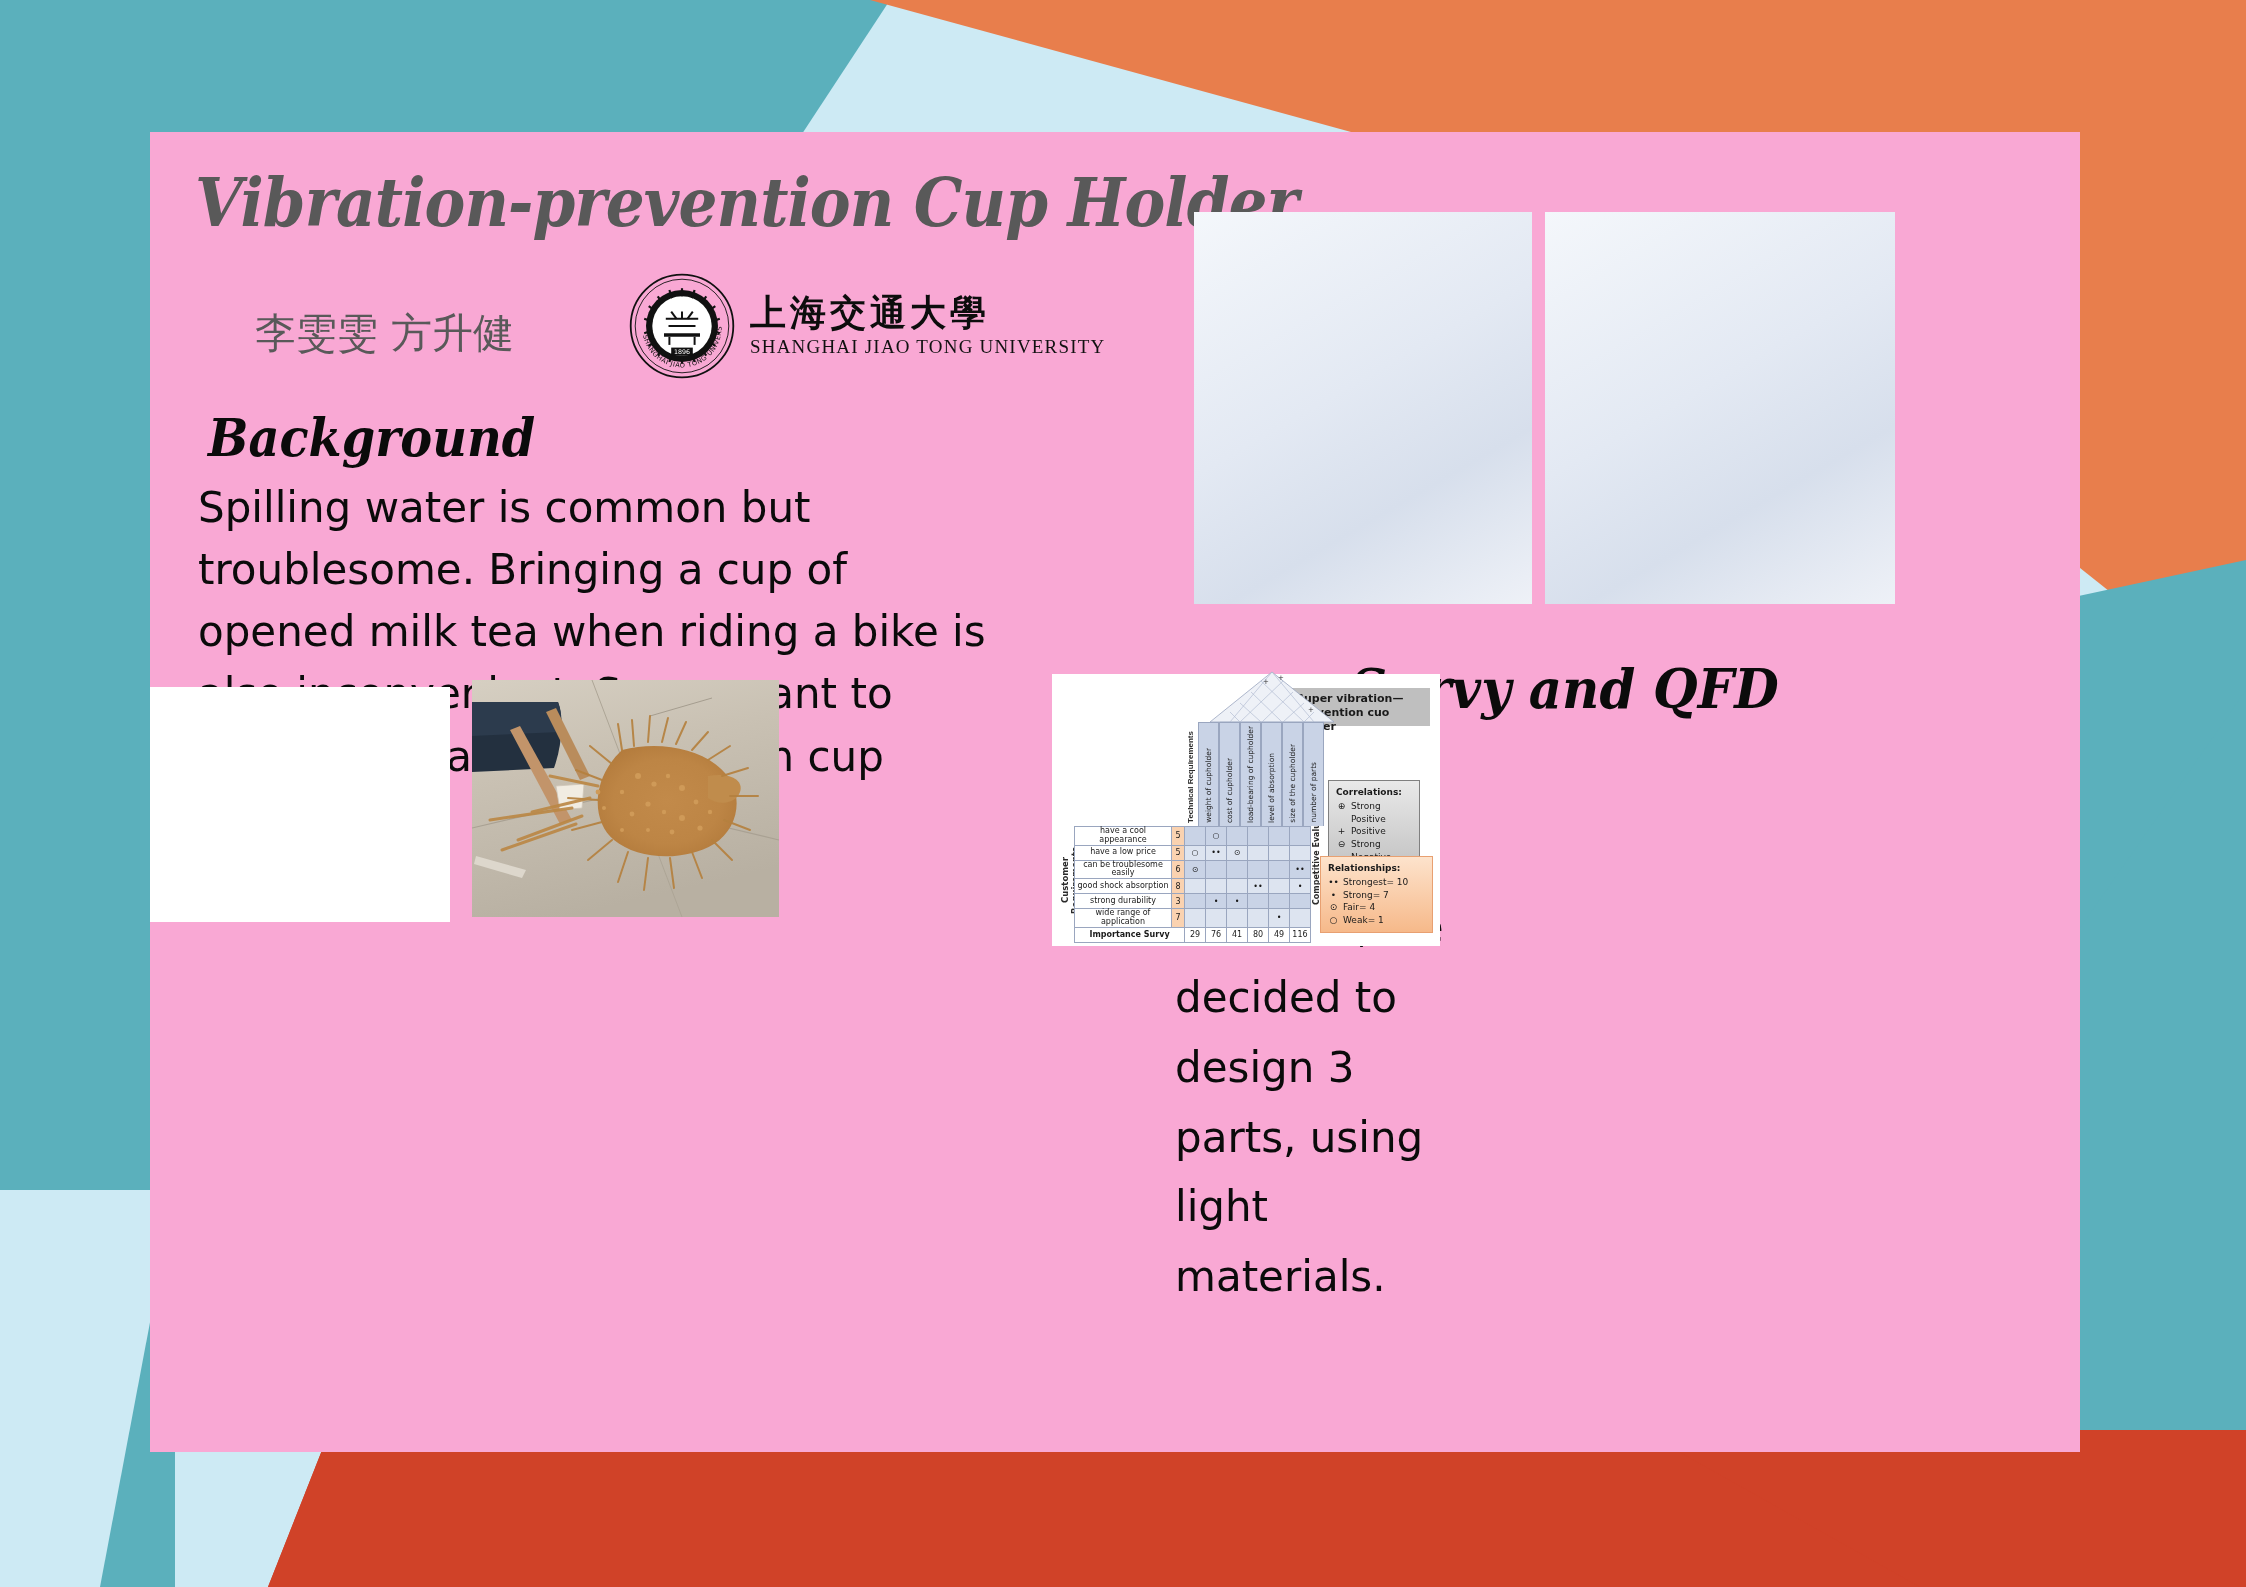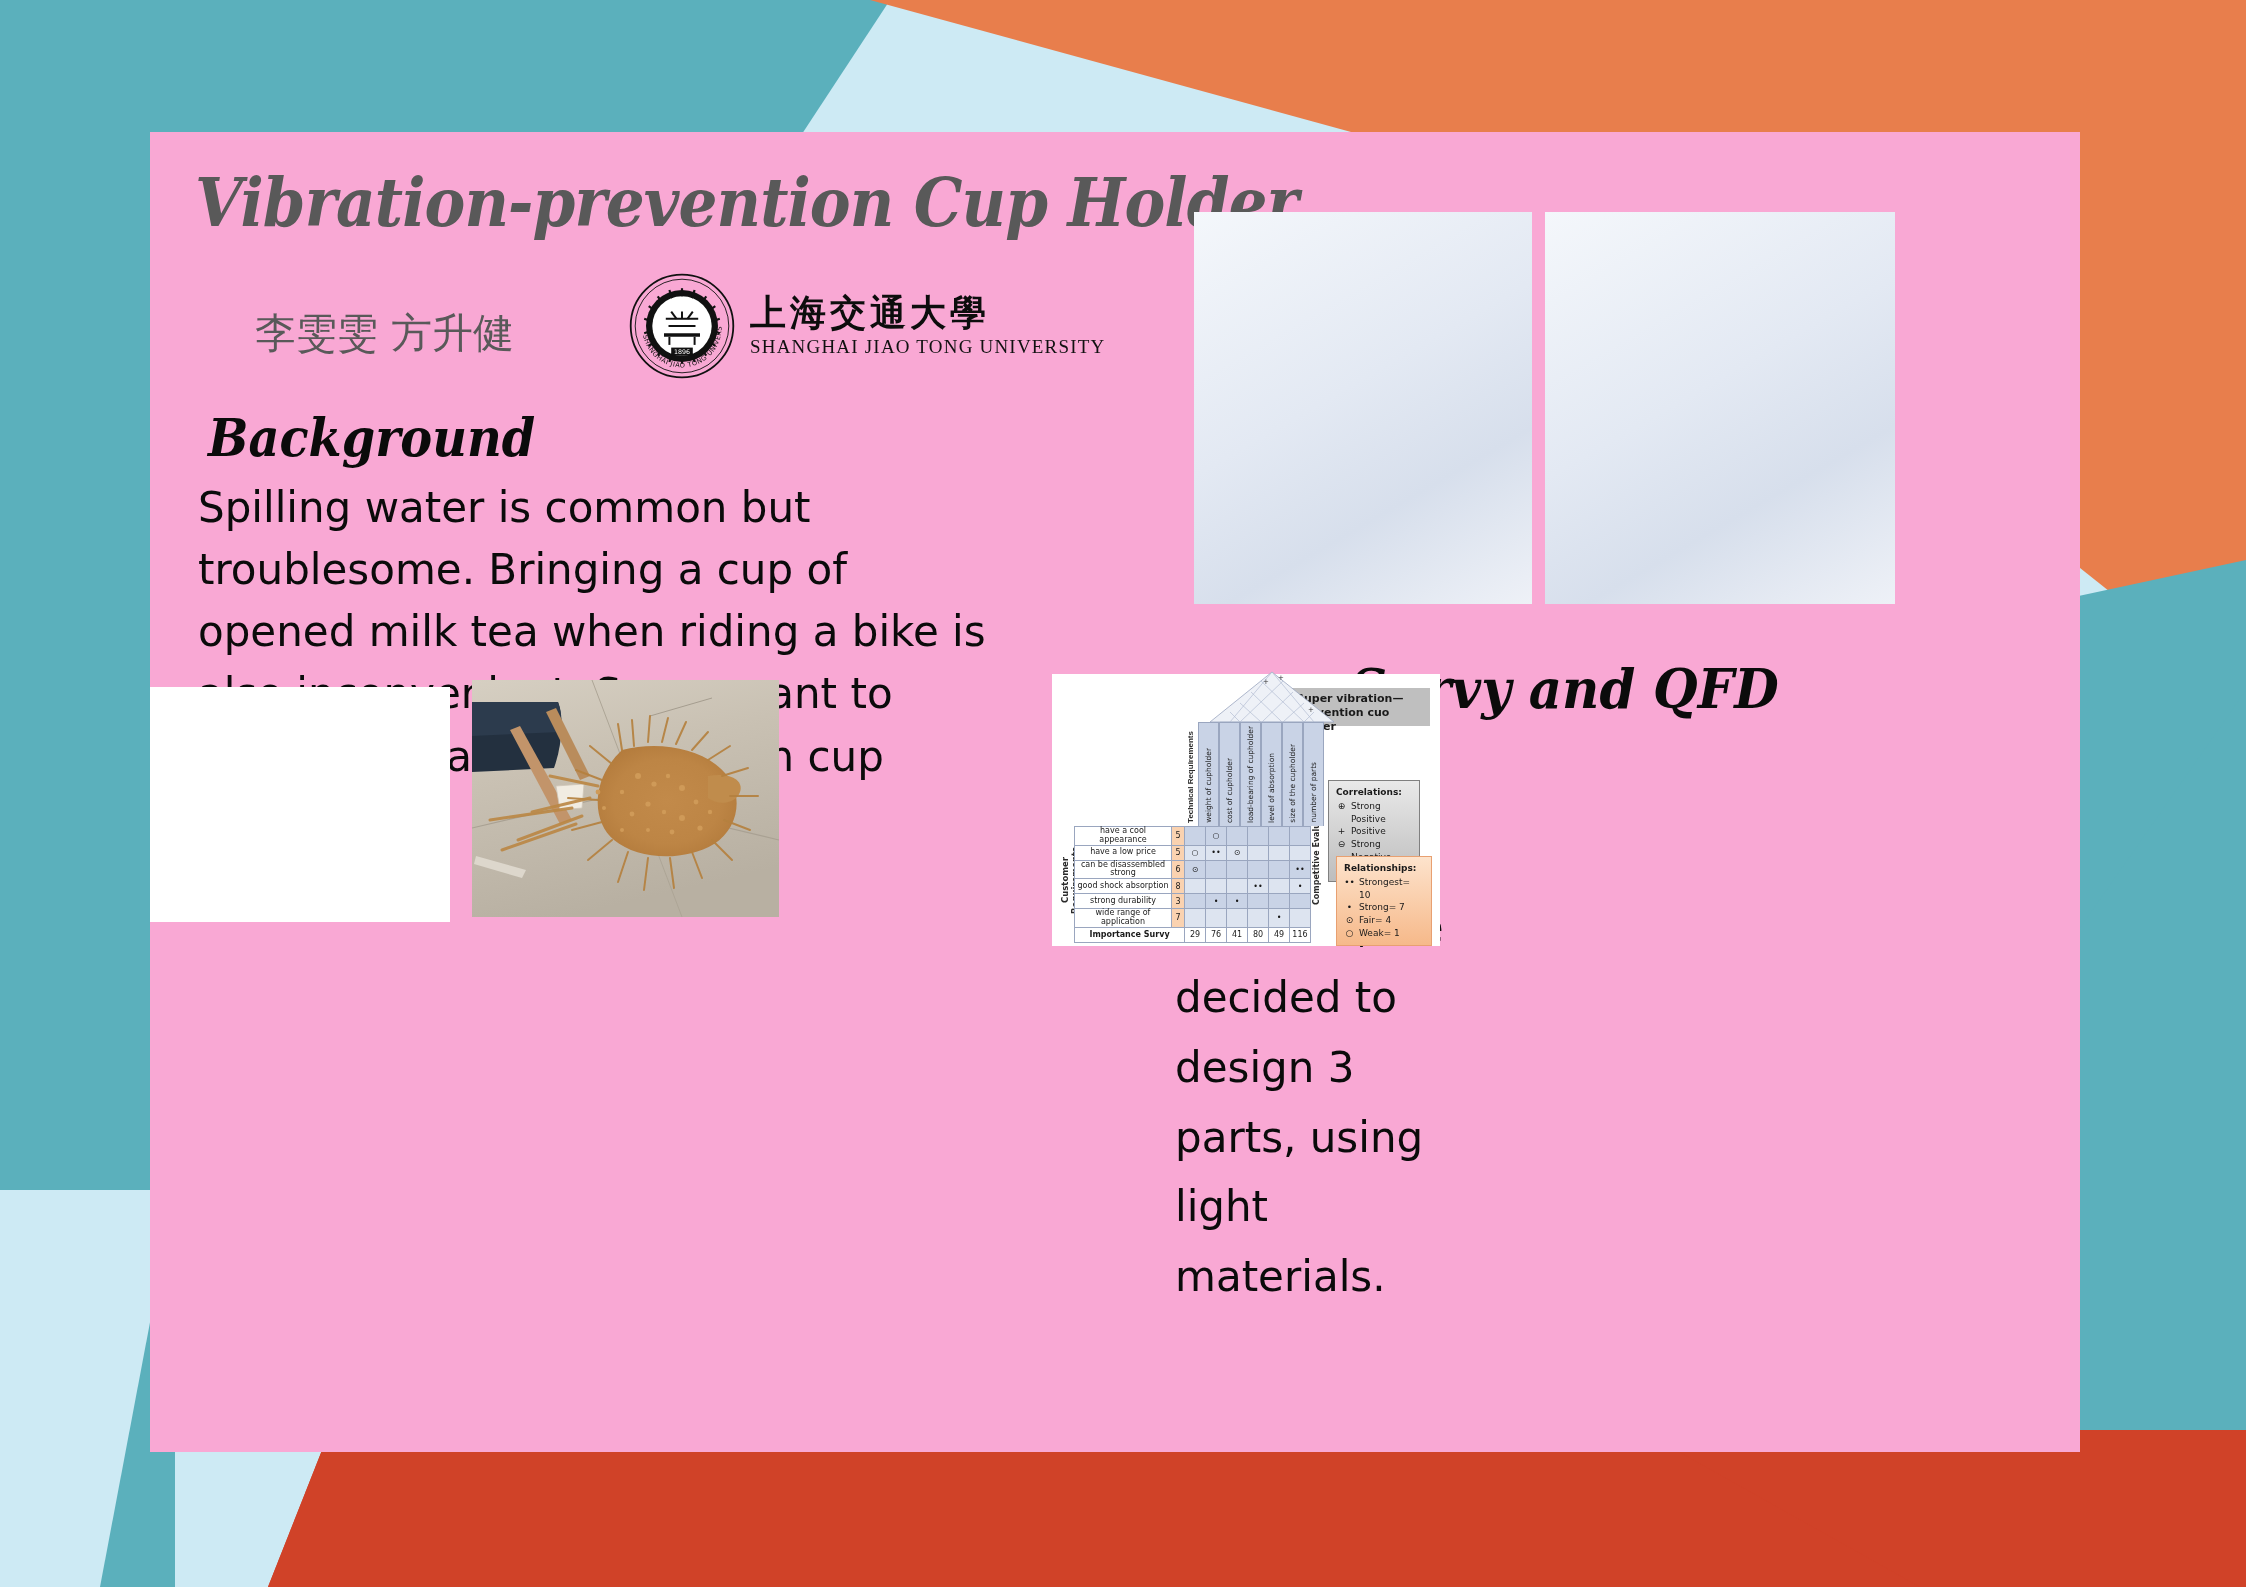--- a/index.html
+++ b/index.html
@@ -117,21 +117,21 @@
     font-family:"DejaVu Sans", sans-serif;
     font-size:9px; color:#1a1a1a;
     padding:5px 7px; line-height:1.42;
   }
   .lg-corr {
     left:276px; top:106px; width:92px;
     background:linear-gradient(180deg,#e9e9e9,#bdbdbd);
     border:1px solid #808080;
   }
   .lg-rel {
-    left:284px; top:182px; width:96px;
+    left:268px; top:182px; width:113px;
     background:linear-gradient(180deg,#fde3cc,#f6b98a);
     border:1px solid #e8a071;
   }
   .legend-box b { font-weight:bold; display:block; margin-bottom:1px; }
   .legend-box .li { display:flex; gap:4px; }
   .legend-box .sym { width:11px; text-align:center; flex:none; }
 
   .side-label {
     position:absolute;
     font-family:"DejaVu Sans", sans-serif;
@@ -565,21 +565,21 @@
             <td class="req">have a low price</td>
             <td class="imp">5</td>
             <td class="cell">○</td>
             <td class="cell">••</td>
             <td class="cell">⊙</td>
             <td class="cell"></td>
             <td class="cell"></td>
             <td class="cell"></td>
           </tr>
           <tr>
-            <td class="req">can be disassembled strong</td>
+            <td class="req">can be troublesome easily</td>
             <td class="imp">6</td>
             <td class="cell">⊙</td>
             <td class="cell"></td>
             <td class="cell"></td>
             <td class="cell"></td>
             <td class="cell"></td>
             <td class="cell">••</td>
           </tr>
           <tr class="alt">
             <td class="req">good shock absorption</td>

